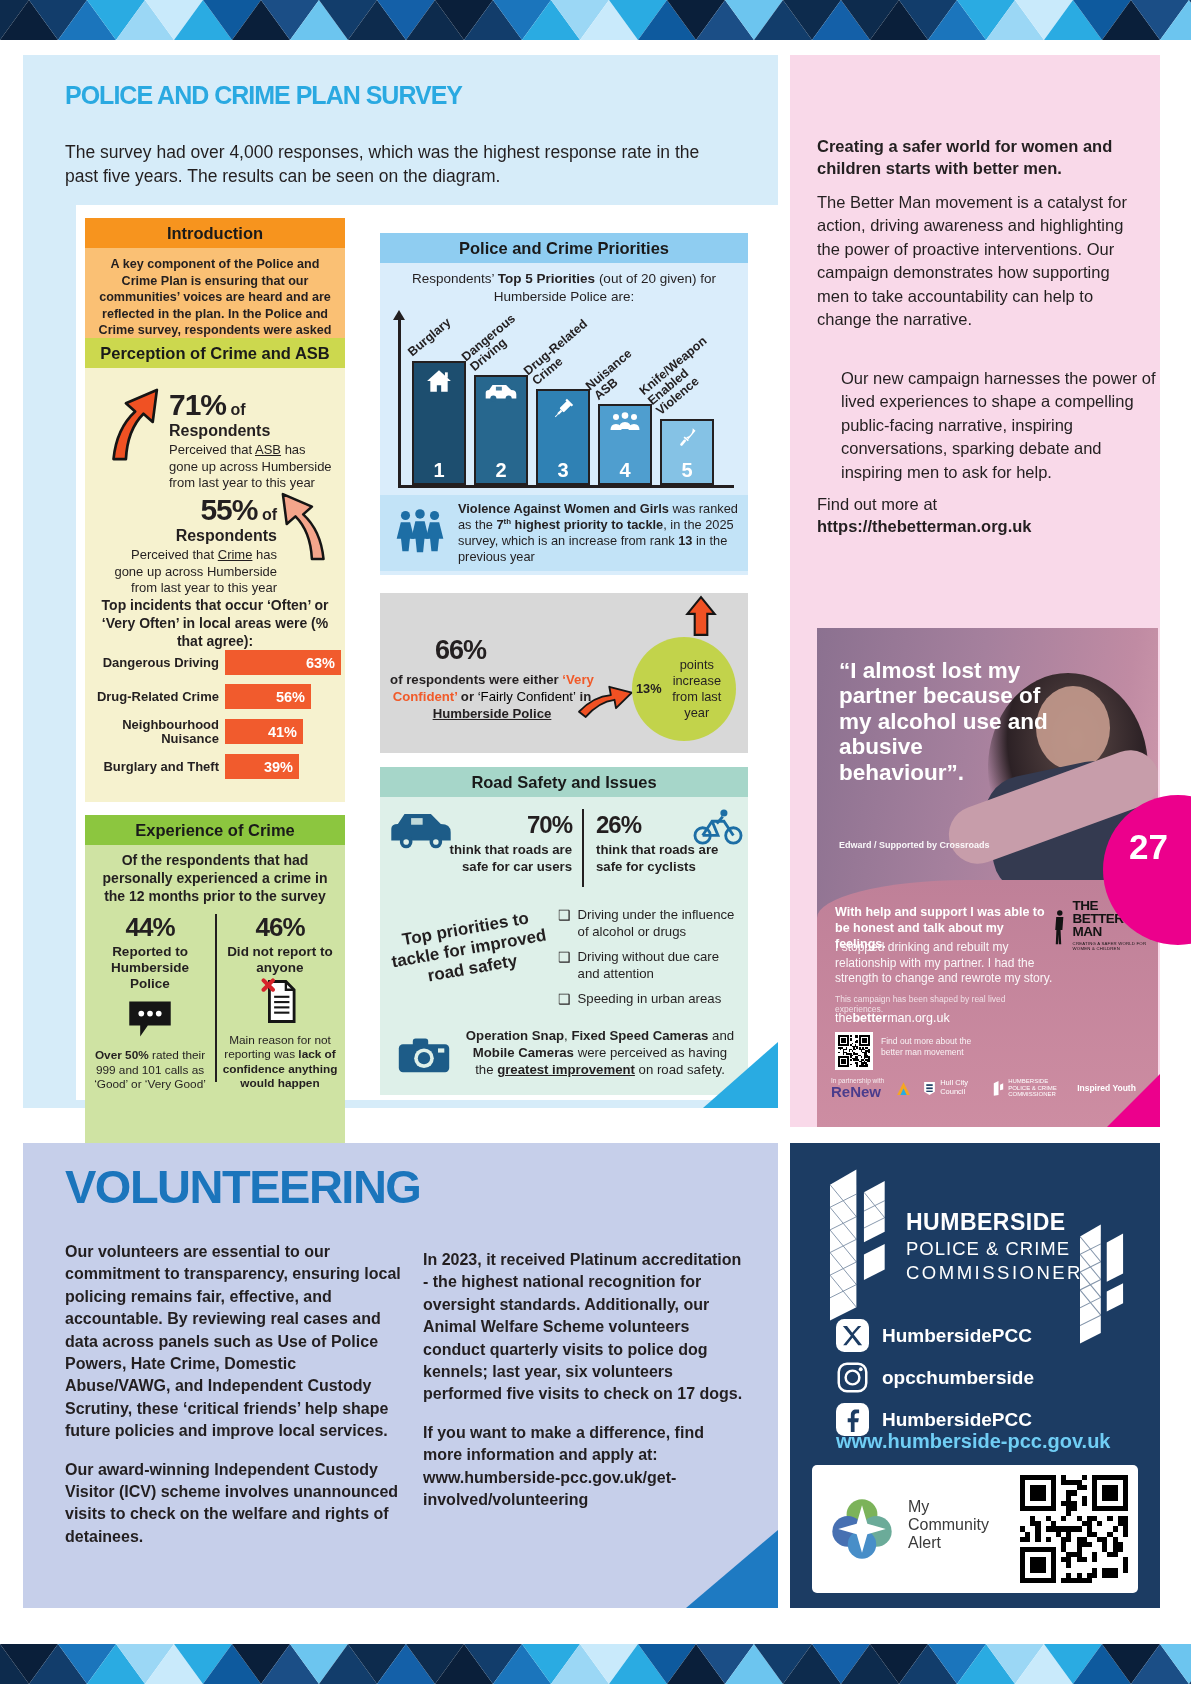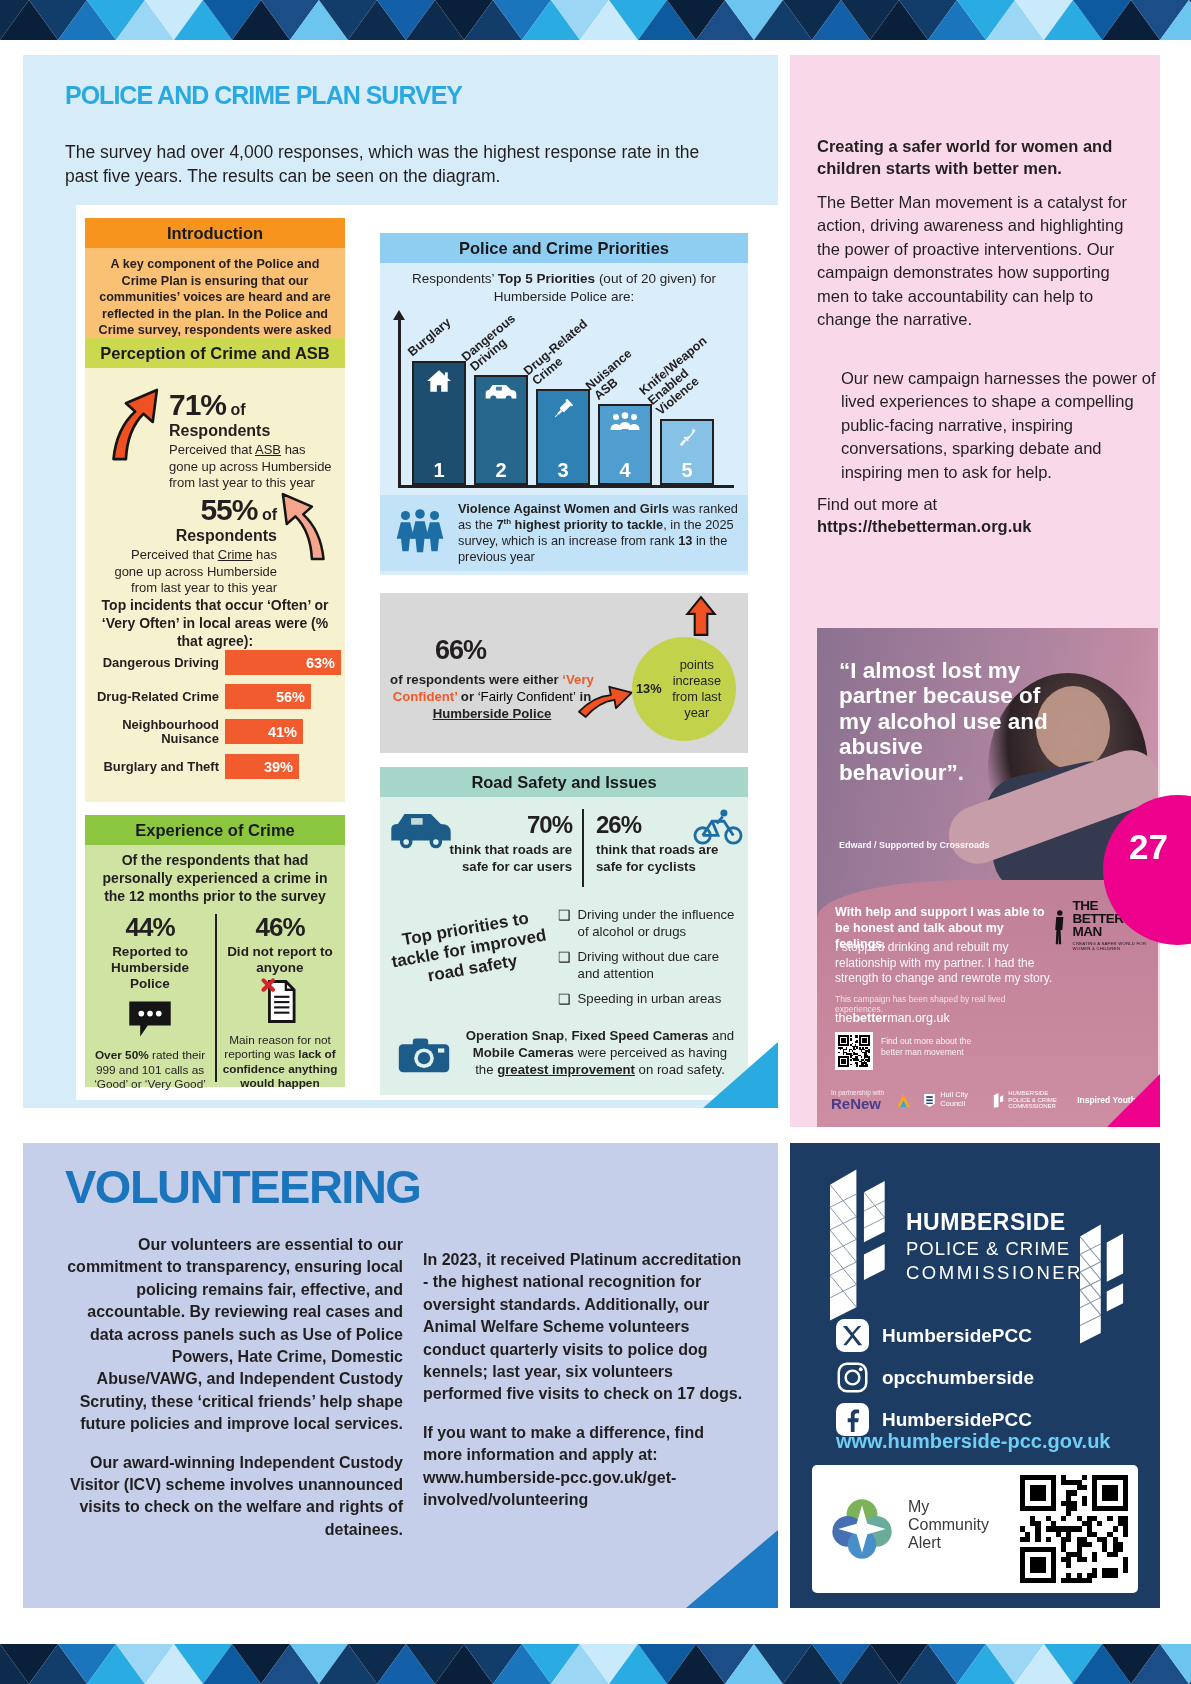--- a/index.html
+++ b/index.html
@@ -23,21 +23,21 @@
   #perc-box .ibox-head{background:#ccd84e;}
   .stat-val{font-size:30px;font-weight:bold;letter-spacing:-1px;}
   .stat-lab{font-size:16px;font-weight:bold;}
   .stat-desc{font-size:13px;line-height:1.28;margin-top:2px;}
   .inc-title{left:10px;top:258px;width:240px;font-size:14px;font-weight:bold;text-align:center;line-height:1.3;}
   .inc-rows{left:6px;top:312px;width:250px;}
   .inc-row{display:flex;align-items:center;margin-bottom:9px;}
   .inc-label{width:128px;text-align:right;font-size:13px;font-weight:bold;line-height:1.05;padding-right:6px;flex:none;}
   .inc-bar{height:25px;background:#f15b2d;display:flex;align-items:center;justify-content:flex-end;color:#fff;font-weight:bold;font-size:14.5px;padding-right:6px;box-sizing:border-box;}
   
-  #exp-box{left:9px;top:610px;width:260px;height:272px;background:#cfe3a3;}
+  #exp-box{left:9px;top:610px;width:260px;height:328px;background:#cfe3a3;}
   #exp-box .ibox-head{background:#8cc63f;}
   .exp-sub{padding:7px 10px 4px;font-size:14px;font-weight:bold;text-align:center;line-height:1.28;}
   .exp-cols{position:relative;display:flex;}
   .exp-col{width:50%;text-align:center;padding:2px 6px;box-sizing:border-box;}
   .exp-div{position:absolute;left:50%;top:4px;width:2px;height:168px;background:#231f20;}
   .exp-val{font-size:26px;font-weight:bold;letter-spacing:-1px;}
   .exp-lab{font-size:13.5px;font-weight:bold;line-height:1.2;margin-top:1px;}
   .exp-note{font-size:11.8px;line-height:1.22;margin-top:4px;}
   
   #prio-box{left:304px;top:28px;width:368px;height:342px;background:#daedfb;}
@@ -85,38 +85,38 @@
   .poster-band{position:absolute;left:0;right:0;top:252px;bottom:0;background:linear-gradient(180deg,#bf8098,#cd8da2);border-radius:150px 0 0 0 / 38px 0 0 0;}
   .band-bold{left:18px;top:24px;width:210px;color:#fff;font-weight:bold;font-size:12.5px;line-height:1.28;}
   .band-txt{left:18px;top:60px;width:218px;color:rgba(255,255,255,.93);font-size:12px;line-height:1.3;}
   .band-small{left:18px;top:114px;width:220px;color:rgba(255,255,255,.75);font-size:8.5px;}
   .band-url{left:18px;top:131px;color:#fff;font-size:12.5px;}
   .band-qr{left:18px;top:152px;width:38px;height:38px;background:#fff;padding:3px;box-sizing:border-box;}
   .band-qrcap{left:64px;top:156px;width:95px;color:rgba(255,255,255,.9);font-size:8.5px;line-height:1.25;}
   .bm-logo{right:6px;top:20px;width:100px;display:flex;gap:5px;align-items:flex-start;}
   .bm-logo-lines{color:#131313;font-weight:bold;font-size:13.5px;line-height:.95;letter-spacing:-.5px;}
   .bm-logo-tag{color:#131313;font-size>4px;font-size:4.3px;margin-top:3px;letter-spacing:.2px;}
-  .partners{position:absolute;left:14px;right:6px;bottom:16px;display:flex;align-items:center;gap:11px;}
+  .partners{position:absolute;left:14px;right:6px;bottom:28px;display:flex;align-items:center;gap:11px;}
   .pt-label{font-size:6.5px;color:rgba(255,255,255,.85);}
   .pt-renew{font-size:15px;font-weight:bold;color:#4a3c8c;line-height:1;}
   .pt-small{font-size:7.5px;color:#fff;line-height:1.15;}
   .pt-iy{font-size:8.5px;color:#fff;font-weight:bold;}
   
   #badge27{left:1103px;top:795px;width:150px;height:150px;border-radius:50%;background:#ec008c;}
   #badge27 span{position:absolute;left:26px;top:32px;color:#fff;font-size:35px;font-weight:bold;}
   
   .tri{position:absolute;}
   #tri-cyan{left:703px;top:1042px;width:75px;height:66px;background:#29abe2;clip-path:polygon(100% 0,100% 100%,0 100%);}
   #tri-magenta{left:1107px;top:1074px;width:53px;height:53px;background:#ec008c;clip-path:polygon(100% 0,100% 100%,0 100%);}
   
   #vol-panel{left:23px;top:1143px;width:755px;height:465px;background:#c6cfea;}
   .vol-title{left:42px;top:16px;font-size:47px;font-weight:bold;letter-spacing:-1.5px;color:#1b75bc;}
   .vol-col{font-size:16px;font-weight:bold;line-height:1.4;}
   .vol-col p{margin:0 0 16px 0;}
-  #vol-col1{left:42px;top:91px;width:338px;text-align:right;}
+  #vol-col1{left:42px;top:98px;width:338px;}
   #vol-col2{left:400px;top:106px;width:320px;}
   #tri-vol{right:0;bottom:0;width:92px;height:78px;background:#1e7ac2;clip-path:polygon(100% 0,100% 100%,0 100%);position:absolute;}
   
   #navy-panel{left:790px;top:1143px;width:370px;height:465px;background:#1c3c63;color:#fff;}
   .org-block{left:116px;top:66px;}
   .org1{font-size:23px;font-weight:bold;letter-spacing:.5px;}
   .org2{font-size:18.5px;letter-spacing:1px;margin-top:2px;}
   .org3{font-size:18.5px;letter-spacing:2.5px;margin-top:2px;}
   .socials{left:46px;top:176px;}
   .soc-row{display:flex;align-items:center;gap:13px;margin-bottom:9px;}

